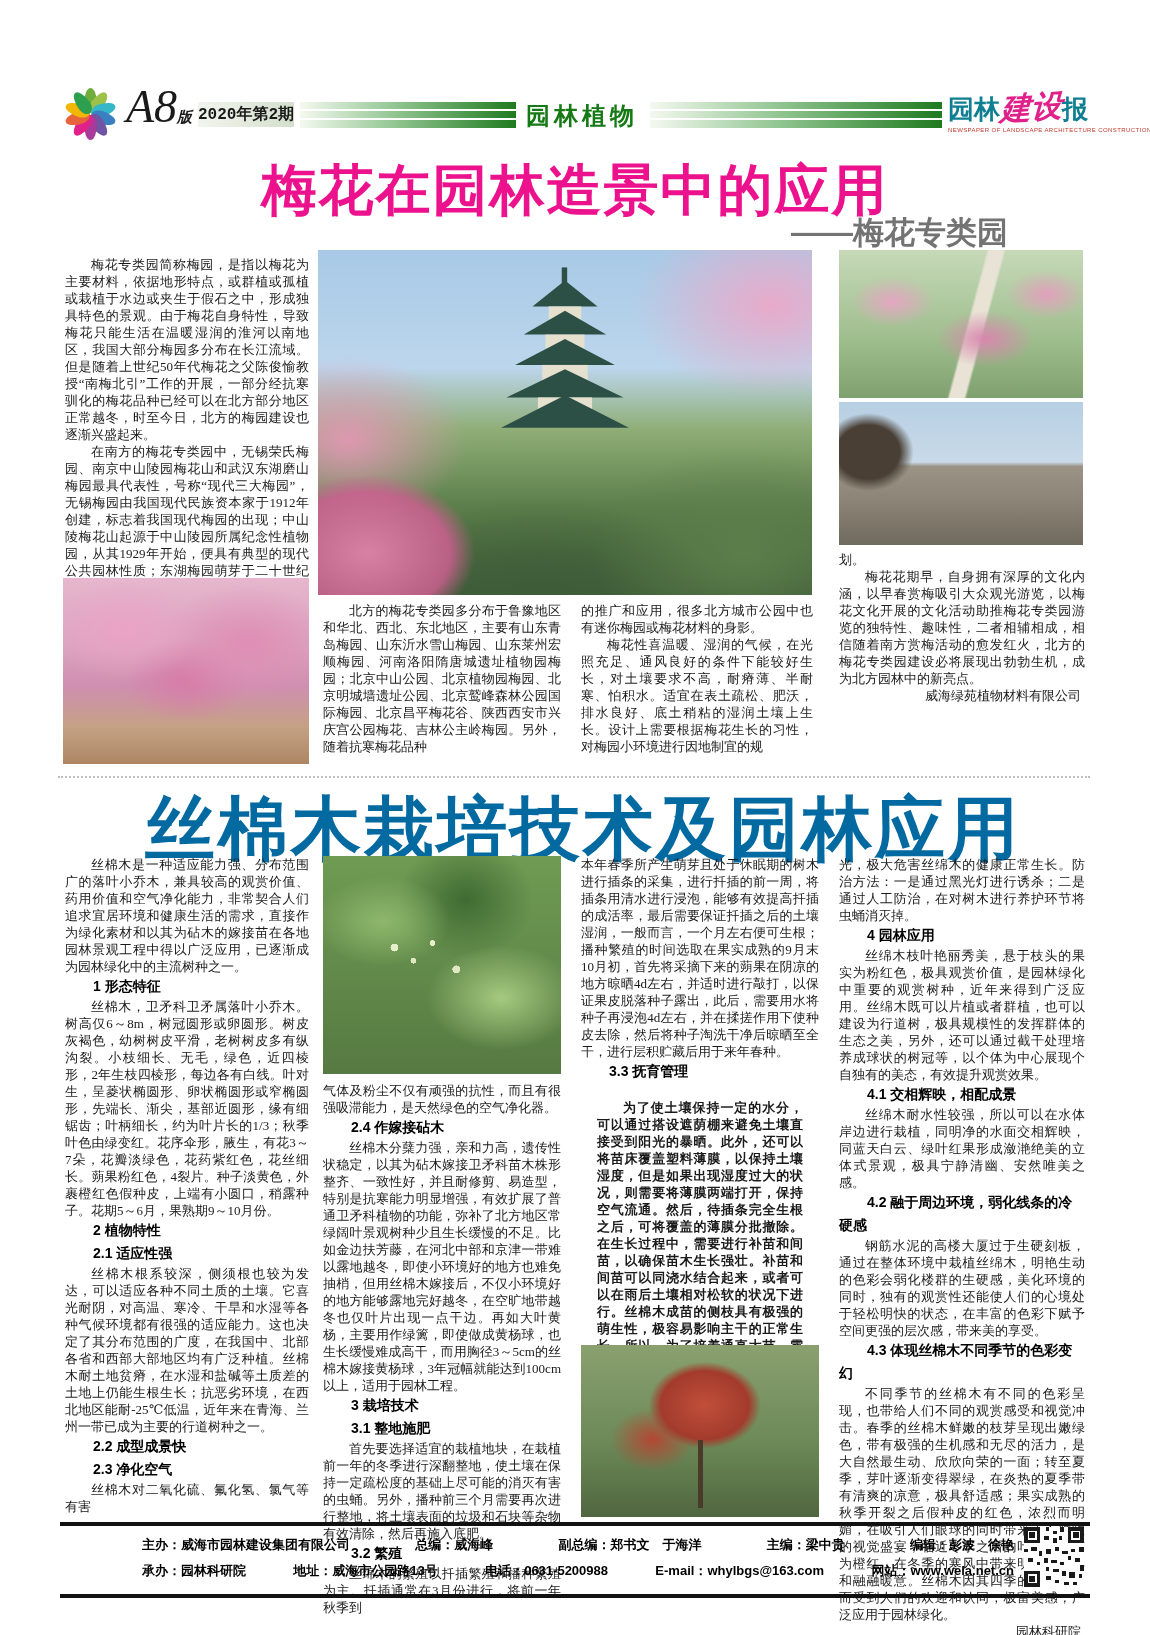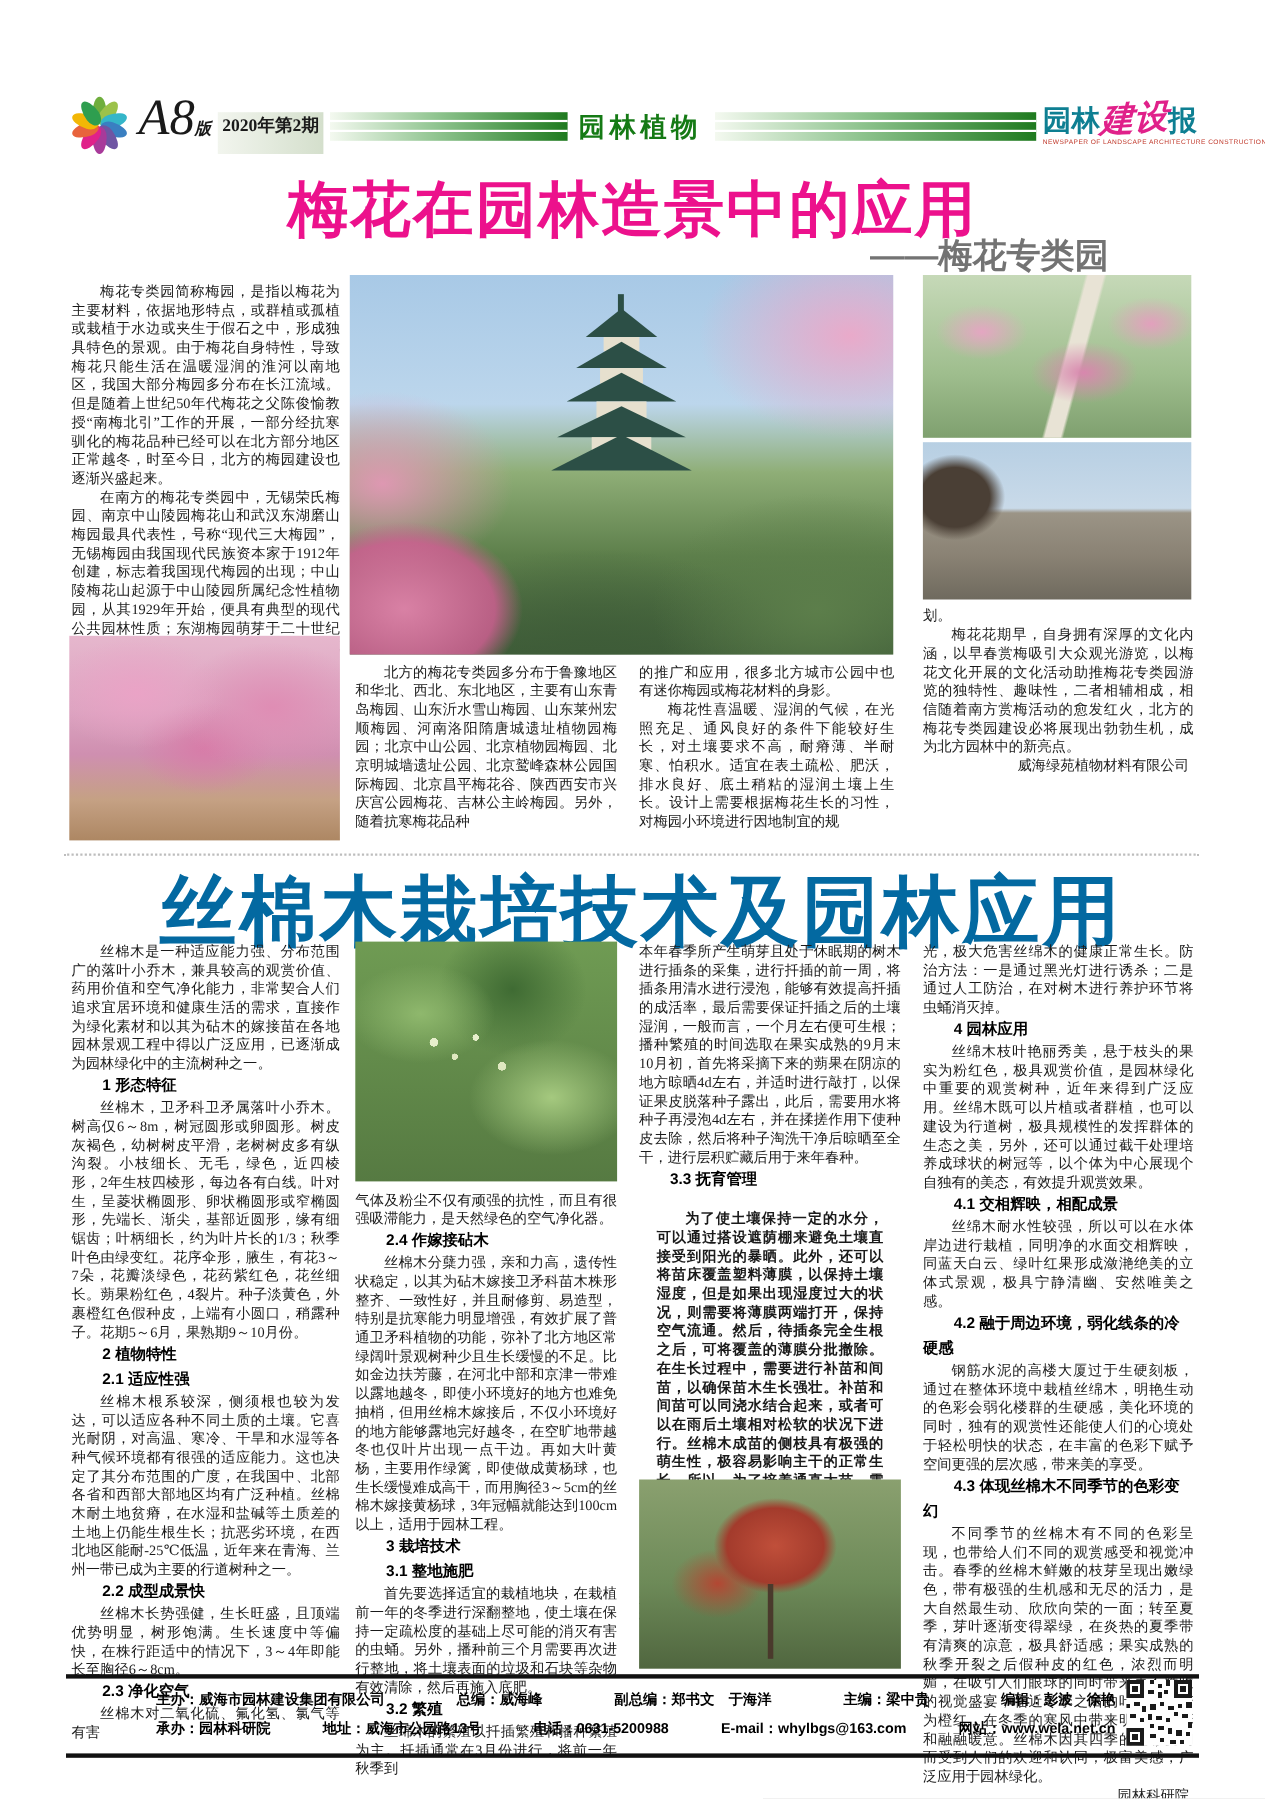--- a/index.html
+++ b/index.html
@@ -6,23 +6,23 @@
   #page{position:relative;width:1150px;height:1635px;margin:0 auto;background:#ffffff;
         font-family:"Liberation Serif","DejaVu Serif",serif;color:#1a1a1a;overflow:hidden;}
   .abs{position:absolute;}
   
   .flower-logo{left:56px;top:80px;width:68px;height:68px;}
   .petal{position:absolute;left:50%;top:50%;width:13px;height:25px;margin:-26px 0 0 -6px;
          border-radius:50% 50% 50% 50%/62% 62% 38% 38%;transform-origin:50% 104%;}
   .pageno{left:126px;top:84px;width:78px;font-style:italic;}
   .pageno .a8{font-size:46px;font-weight:normal;line-height:46px;}
   .pageno .ban{font-size:15px;font-weight:bold;}
-  .issue-band{left:198px;top:102px;width:96px;height:38px;line-height:26px;
+  .issue-band{left:198px;top:102px;width:96px;height:25px;line-height:26px;
               background:linear-gradient(90deg,#f2f5ee,#d4dfcc);font-size:16px;font-weight:bold;
-              text-align:center;white-space:nowrap;}
+              text-align:center;white-space:nowrap;font-family:Liberation Mono, monospace;}
   .greenbar{top:102px;height:26px;
     background-image:linear-gradient(#fff,#fff),linear-gradient(#fff,#fff),
       linear-gradient(90deg,#f4f9f0 0%,#8fc48f 45%,#1f7a1f 100%);
     background-size:100% 2px,100% 2px,100% 100%;
     background-position:0 7px,0 16px,0 0;background-repeat:no-repeat;}
   .bar-left{left:300px;width:216px;}
   .bar-right{left:650px;width:292px;}
   .section-label{left:518px;top:100px;width:128px;text-align:center;font-size:24px;font-weight:bold;
                  color:#157a15;letter-spacing:4px;}
   .masthead{left:948px;top:92px;width:142px;line-height:1;}
@@ -193,21 +193,20 @@
   <div class="abs a2-title">丝棉木栽培技术及园林应用</div>
 
   <div class="abs body a2-c1">
     <p class="ind" style="margin:0;">丝棉木是一种适应能力强、分布范围广的落叶小乔木，兼具较高的观赏价值、药用价值和空气净化能力，非常契合人们追求宜居环境和健康生活的需求，直接作为绿化素材和以其为砧木的嫁接苗在各地园林景观工程中得以广泛应用，已逐渐成为园林绿化中的主流树种之一。</p>
     <div class="h">1 形态特征</div>
     <p class="ind" style="margin:0;">丝棉木，卫矛科卫矛属落叶小乔木。树高仅6～8m，树冠圆形或卵圆形。树皮灰褐色，幼树树皮平滑，老树树皮多有纵沟裂。小枝细长、无毛，绿色，近四棱形，2年生枝四棱形，每边各有白线。叶对生，呈菱状椭圆形、卵状椭圆形或窄椭圆形，先端长、渐尖，基部近圆形，缘有细锯齿；叶柄细长，约为叶片长的1/3；秋季叶色由绿变红。花序伞形，腋生，有花3～7朵，花瓣淡绿色，花药紫红色，花丝细长。蒴果粉红色，4裂片。种子淡黄色，外裹橙红色假种皮，上端有小圆口，稍露种子。花期5～6月，果熟期9～10月份。</p>
     <div class="h">2 植物特性</div>
     <div class="h">2.1 适应性强</div>
     <p class="ind" style="margin:0;">丝棉木根系较深，侧须根也较为发达，可以适应各种不同土质的土壤。它喜光耐阴，对高温、寒冷、干旱和水湿等各种气候环境都有很强的适应能力。这也决定了其分布范围的广度，在我国中、北部各省和西部大部地区均有广泛种植。丝棉木耐土地贫瘠，在水湿和盐碱等土质差的土地上仍能生根生长；抗恶劣环境，在西北地区能耐-25℃低温，近年来在青海、兰州一带已成为主要的行道树种之一。</p>
     <div class="h">2.2 成型成景快</div>
-    <p class="ind" style="margin:0;">丝棉木长势强健，生长旺盛，且顶端优势明显，树形饱满。生长速度中等偏快，在株行距适中的情况下，3～4年即能长至胸径6～8cm。</p>
     <div class="h">2.3 净化空气</div>
     <p class="ind" style="margin:0;">丝棉木对二氧化硫、氟化氢、氯气等有害</p>
   </div>
 
   <div class="abs photo photo-leaves"></div>
 
   <div class="abs body a2-c2">
     <p style="margin:0;">气体及粉尘不仅有顽强的抗性，而且有很强吸滞能力，是天然绿色的空气净化器。</p>
     <div class="h">2.4 作嫁接砧木</div>
     <p class="ind" style="margin:0;">丝棉木分蘖力强，亲和力高，遗传性状稳定，以其为砧木嫁接卫矛科苗木株形整齐、一致性好，并且耐修剪、易造型，特别是抗寒能力明显增强，有效扩展了普通卫矛科植物的功能，弥补了北方地区常绿阔叶景观树种少且生长缓慢的不足。比如金边扶芳藤，在河北中部和京津一带难以露地越冬，即使小环境好的地方也难免抽梢，但用丝棉木嫁接后，不仅小环境好的地方能够露地完好越冬，在空旷地带越冬也仅叶片出现一点干边。再如大叶黄杨，主要用作绿篱，即使做成黄杨球，也生长缓慢难成高干，而用胸径3～5cm的丝棉木嫁接黄杨球，3年冠幅就能达到100cm以上，适用于园林工程。</p>

